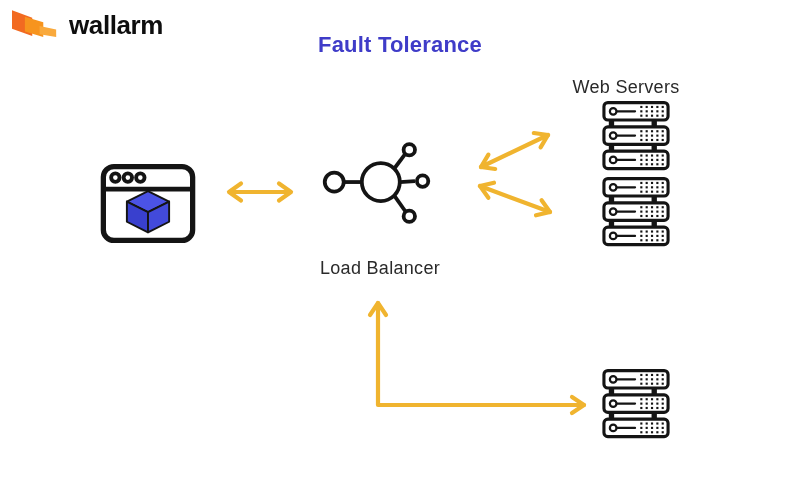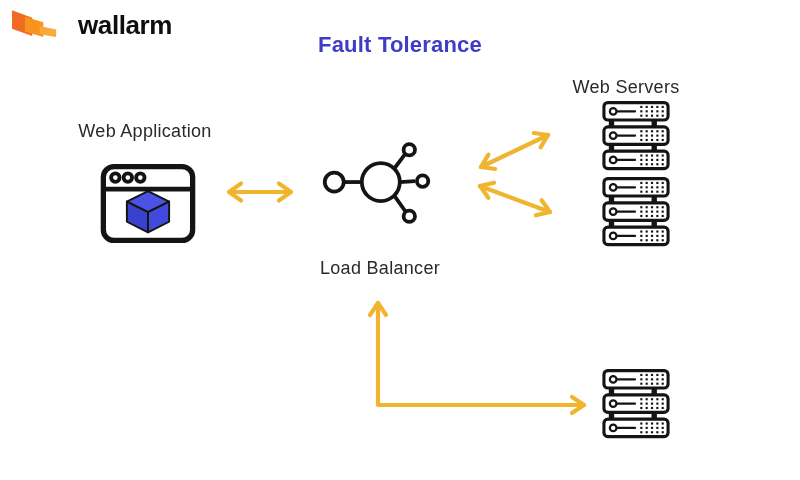--- a/index.html
+++ b/index.html
@@ -9,21 +9,21 @@
   }
   .abs{position:absolute;}
   .node-label{
     position:absolute;transform:translateX(-50%);
     font-size:18px;font-weight:400;letter-spacing:.3px;color:#2a2a2a;white-space:nowrap;
   }
   .page-title{
     position:absolute;left:50%;top:32px;transform:translateX(-50%);
     font-size:22px;font-weight:700;letter-spacing:.2px;color:#3f3cc8;white-space:nowrap;
   }
-  .logo{position:absolute;left:12px;top:8px;display:flex;align-items:center;gap:20px;}
+  .logo{position:absolute;left:12px;top:8px;display:flex;align-items:center;gap:11px;}
   .logo-text{font-size:26px;font-weight:700;letter-spacing:-.4px;color:#0e0e0e;}
   svg{display:block;}
 </style>
 </head>
 <body>
 
 <div class="canvas">
 
   <svg width="0" height="0" style="position:absolute" aria-hidden="true">
     <defs>
@@ -63,21 +63,20 @@
     <svg width="46" height="34" viewBox="0 0 50 36">
       <polygon points="0,2 22,10 22,30 0,22" fill="#f26a21"></polygon>
       <polygon points="14,9 34,15 34,31 14,25" fill="#f7941e"></polygon>
       <polygon points="30,19 48,23 48,31 30,28" fill="#f9a93c"></polygon>
     </svg>
     <div class="logo-text">wallarm</div>
   </div>
 
   <div class="page-title">Fault Tolerance</div>
 
-  <div class="node-label" style="left:145px;top:121px">Web Application</div>
   <svg class="abs" style="left:100px;top:163px" width="96" height="81" viewBox="0 0 100 84">
     <rect x="3.5" y="3.5" width="93" height="77" rx="11" fill="#fff" stroke="#141414" stroke-width="5.5"></rect>
     <line x1="4" y1="27" x2="96" y2="27" stroke="#141414" stroke-width="5"></line>
     <circle cx="16" cy="15" r="4.4" fill="#fff" stroke="#141414" stroke-width="4"></circle>
     <circle cx="29" cy="15" r="4.4" fill="#fff" stroke="#141414" stroke-width="4"></circle>
     <circle cx="42" cy="15" r="4.4" fill="#fff" stroke="#141414" stroke-width="4"></circle>
     <g stroke="#141414" stroke-width="2" stroke-linejoin="round">
       <polygon points="50,29 72,40 50,51 28,40" fill="#4b53e6"></polygon>
       <polygon points="28,40 50,51 50,72 28,61" fill="#3940ce"></polygon>
       <polygon points="72,40 50,51 50,72 72,61" fill="#424adb"></polygon>

